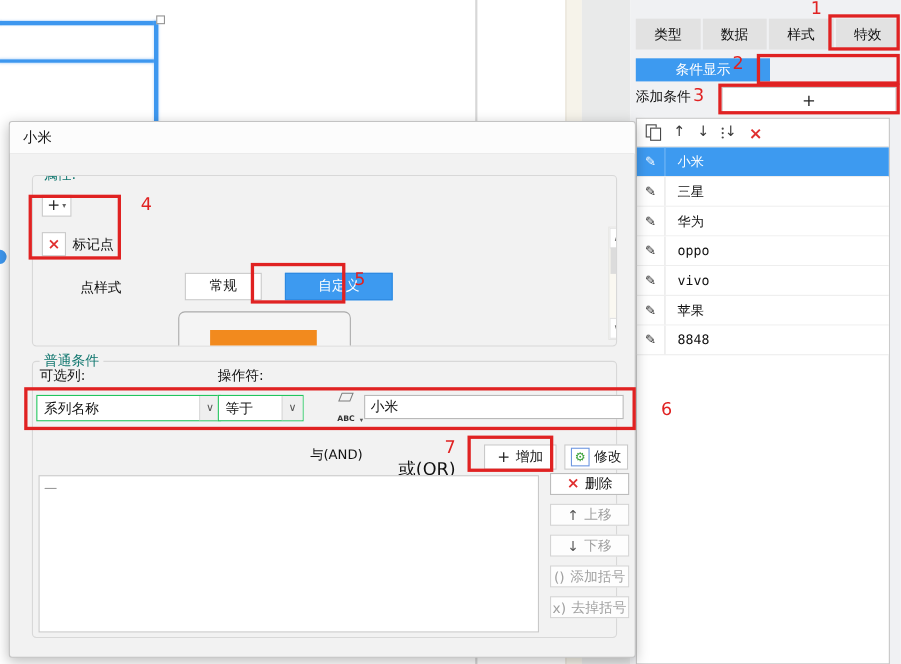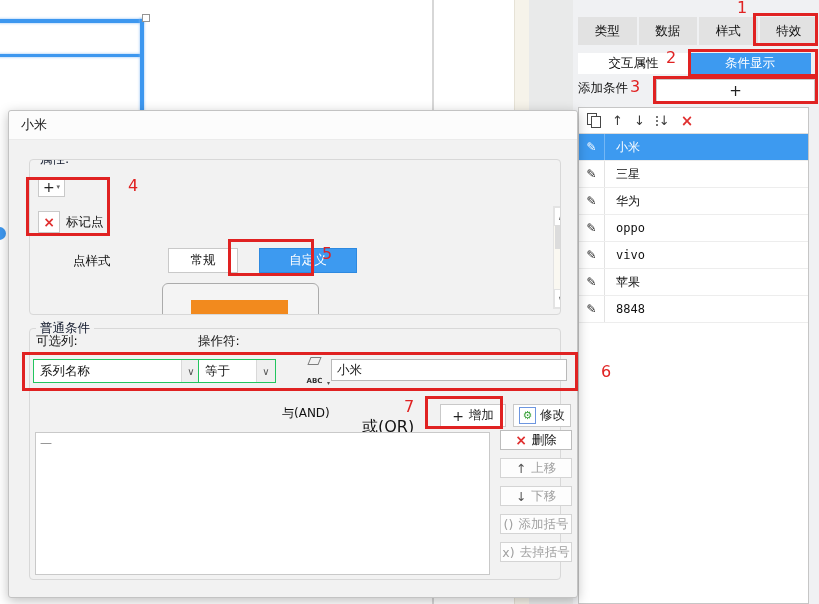--- a/index.html
+++ b/index.html
@@ -40,21 +40,21 @@
   .lrow .lbl{display:flex;align-items:center;padding-left:11px;font-size:12px;
              font-family:"DejaVu Sans Mono",monospace;color:#111}
   .lrow.selected{background:#3d9af0}
   .lrow.selected .pcell{color:#fff;border-right-color:#74b7f5}
   .lrow.selected .lbl{color:#fff}
   
   .dialog{background:#f2f2f2;border:1px solid #c3c3c3;border-radius:3px;box-shadow:0 3px 12px rgba(0,0,0,.25)}
   .titlebar{height:28px;background:#fcfcfc;border-bottom:1px solid #ebebeb;border-radius:3px 3px 0 0;
             display:flex;align-items:center;padding-left:12px;font-size:13px}
   .fs{border:1px solid #d8d8d8;border-radius:4px}
-  .legend{position:absolute;top:-9px;left:6px;background:#f2f2f2;padding:0 4px;font-size:12.5px;color:#0f172a}
+  .legend{position:absolute;top:-9px;left:6px;background:#f2f2f2;padding:0 4px;font-size:12.5px;color:#0f766e}
   .combo{background:#fff;border:1px solid #22c55e;display:flex;align-items:center;font-size:12.5px;cursor:pointer}
   .combo .ctext{padding-left:6px}
   .combo .chev{margin-left:auto;width:18px;align-self:stretch;background:#efefef;border-left:1px solid #d9d9d9;
                display:flex;align-items:center;justify-content:center;color:#555;font-size:10px}
   .tinput{background:#fff;border:1px solid #b9b9b9;font-size:12.5px;padding:0 5px;color:#111;
           font-family:"DejaVu Sans",sans-serif}
   .radio{width:13px;height:13px;border:1px solid #8a8a8a;border-radius:50%;background:#fff;position:relative;cursor:pointer}
   .radio.checked{border-color:#3d9af0}
   .radio.checked:after{content:"";position:absolute;left:3px;top:3px;right:3px;bottom:3px;background:#3d9af0;border-radius:50%}
   .sbtn{background:#fdfdfd;border:1px solid #d4d4d4;font-size:12.5px;color:#a0a0a0;display:flex;
@@ -96,21 +96,20 @@
 </div>
 
 <div class="abs tabrow" style="left:578px;top:17px;width:240px;height:28px;z-index:10">
   <div class="tab">类型</div>
   <div class="tab">数据</div>
   <div class="tab">样式</div>
   <div class="tab">特效</div>
 </div>
 
 <div class="abs seg" style="left:578px;top:53px;width:237px;height:21px;z-index:10">
-  <div class="seg-white" style="width:111px">交互属性</div>
   <div class="seg-blue" style="width:122px">条件显示</div>
 </div>
 
 <div class="abs smalllabel" style="left:578px;top:80px;z-index:10">添加条件</div>
 <div class="abs btn" style="left:656px;top:79px;width:159px;height:24px;font-size:15px;z-index:10">+</div>
 
 <div class="abs listpanel" style="left:578px;top:107px;width:231px;height:497px;z-index:10">
   <div class="ltoolbar">
     <span class="ticon">
         <span class="copy-ic"></span>

